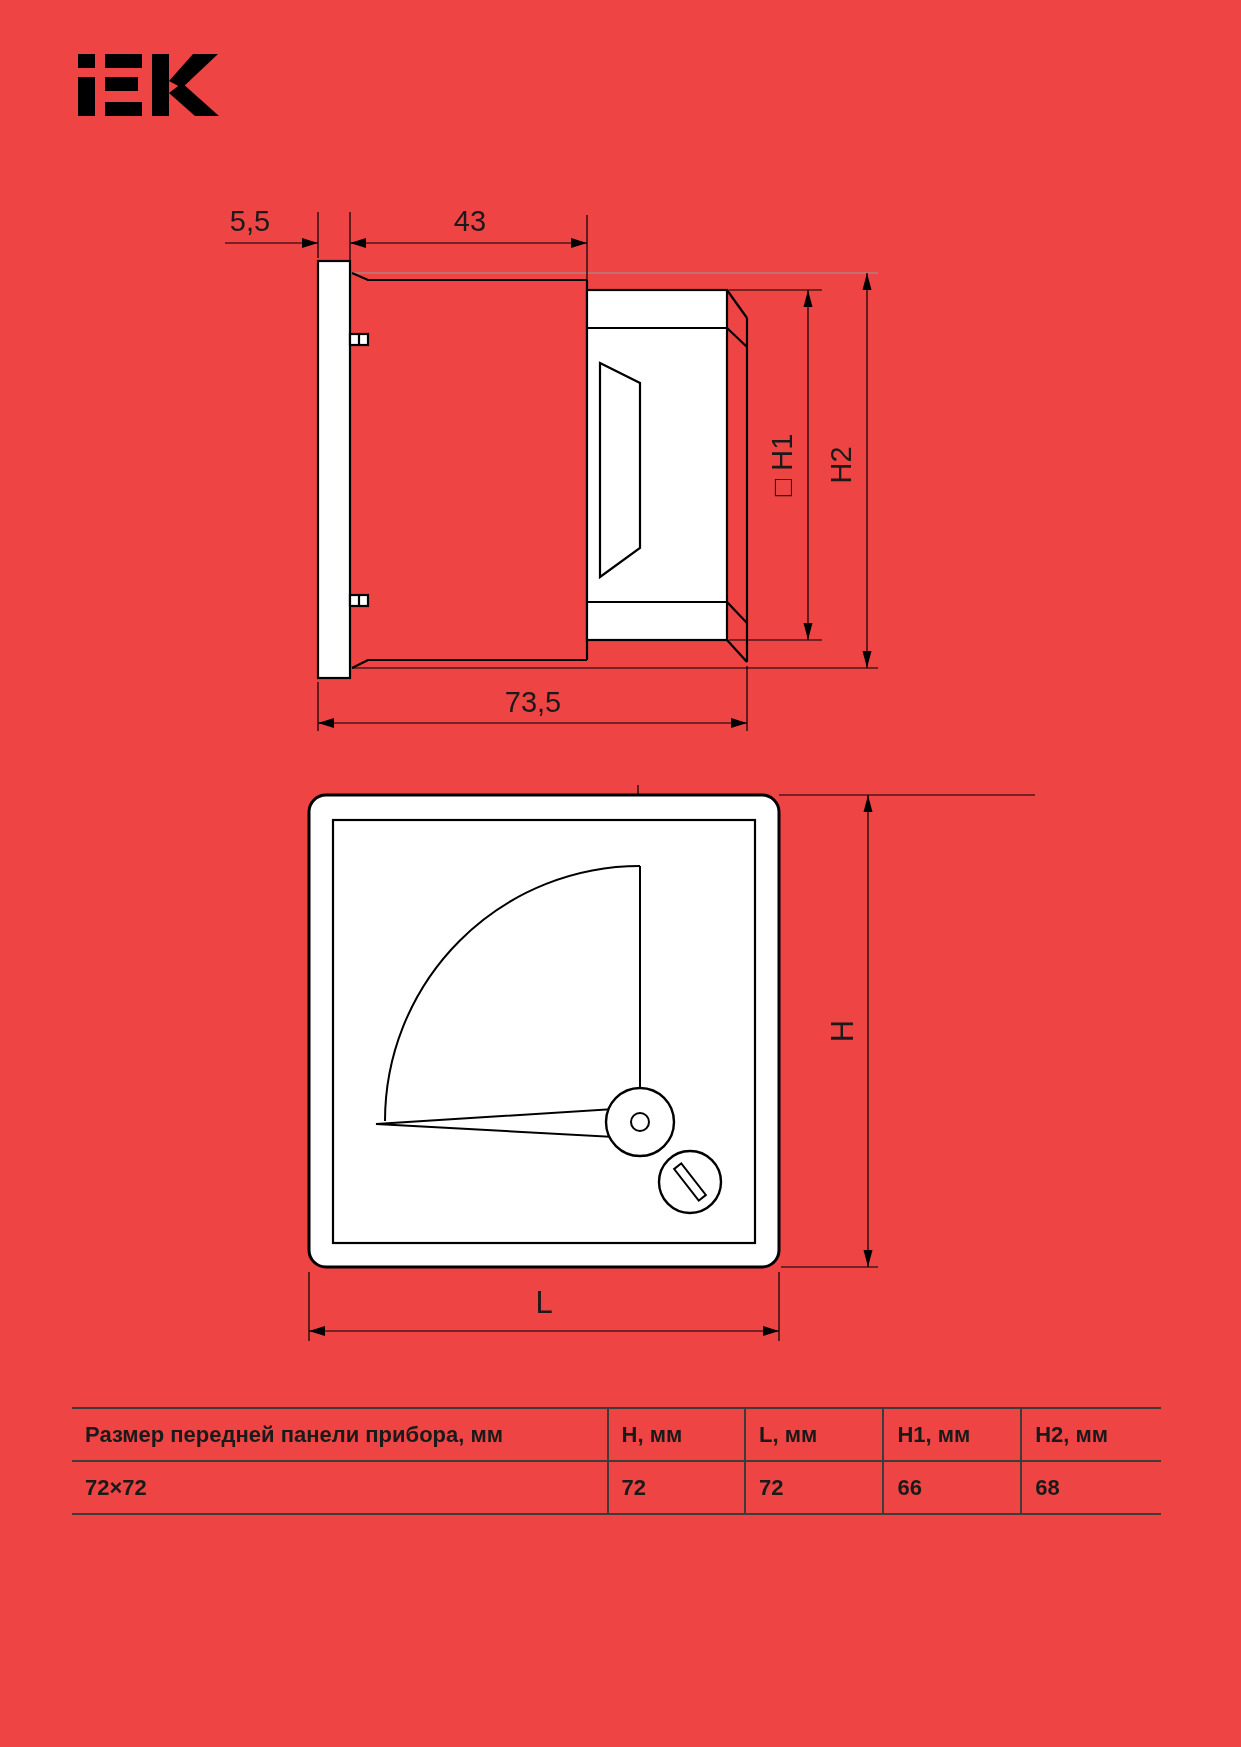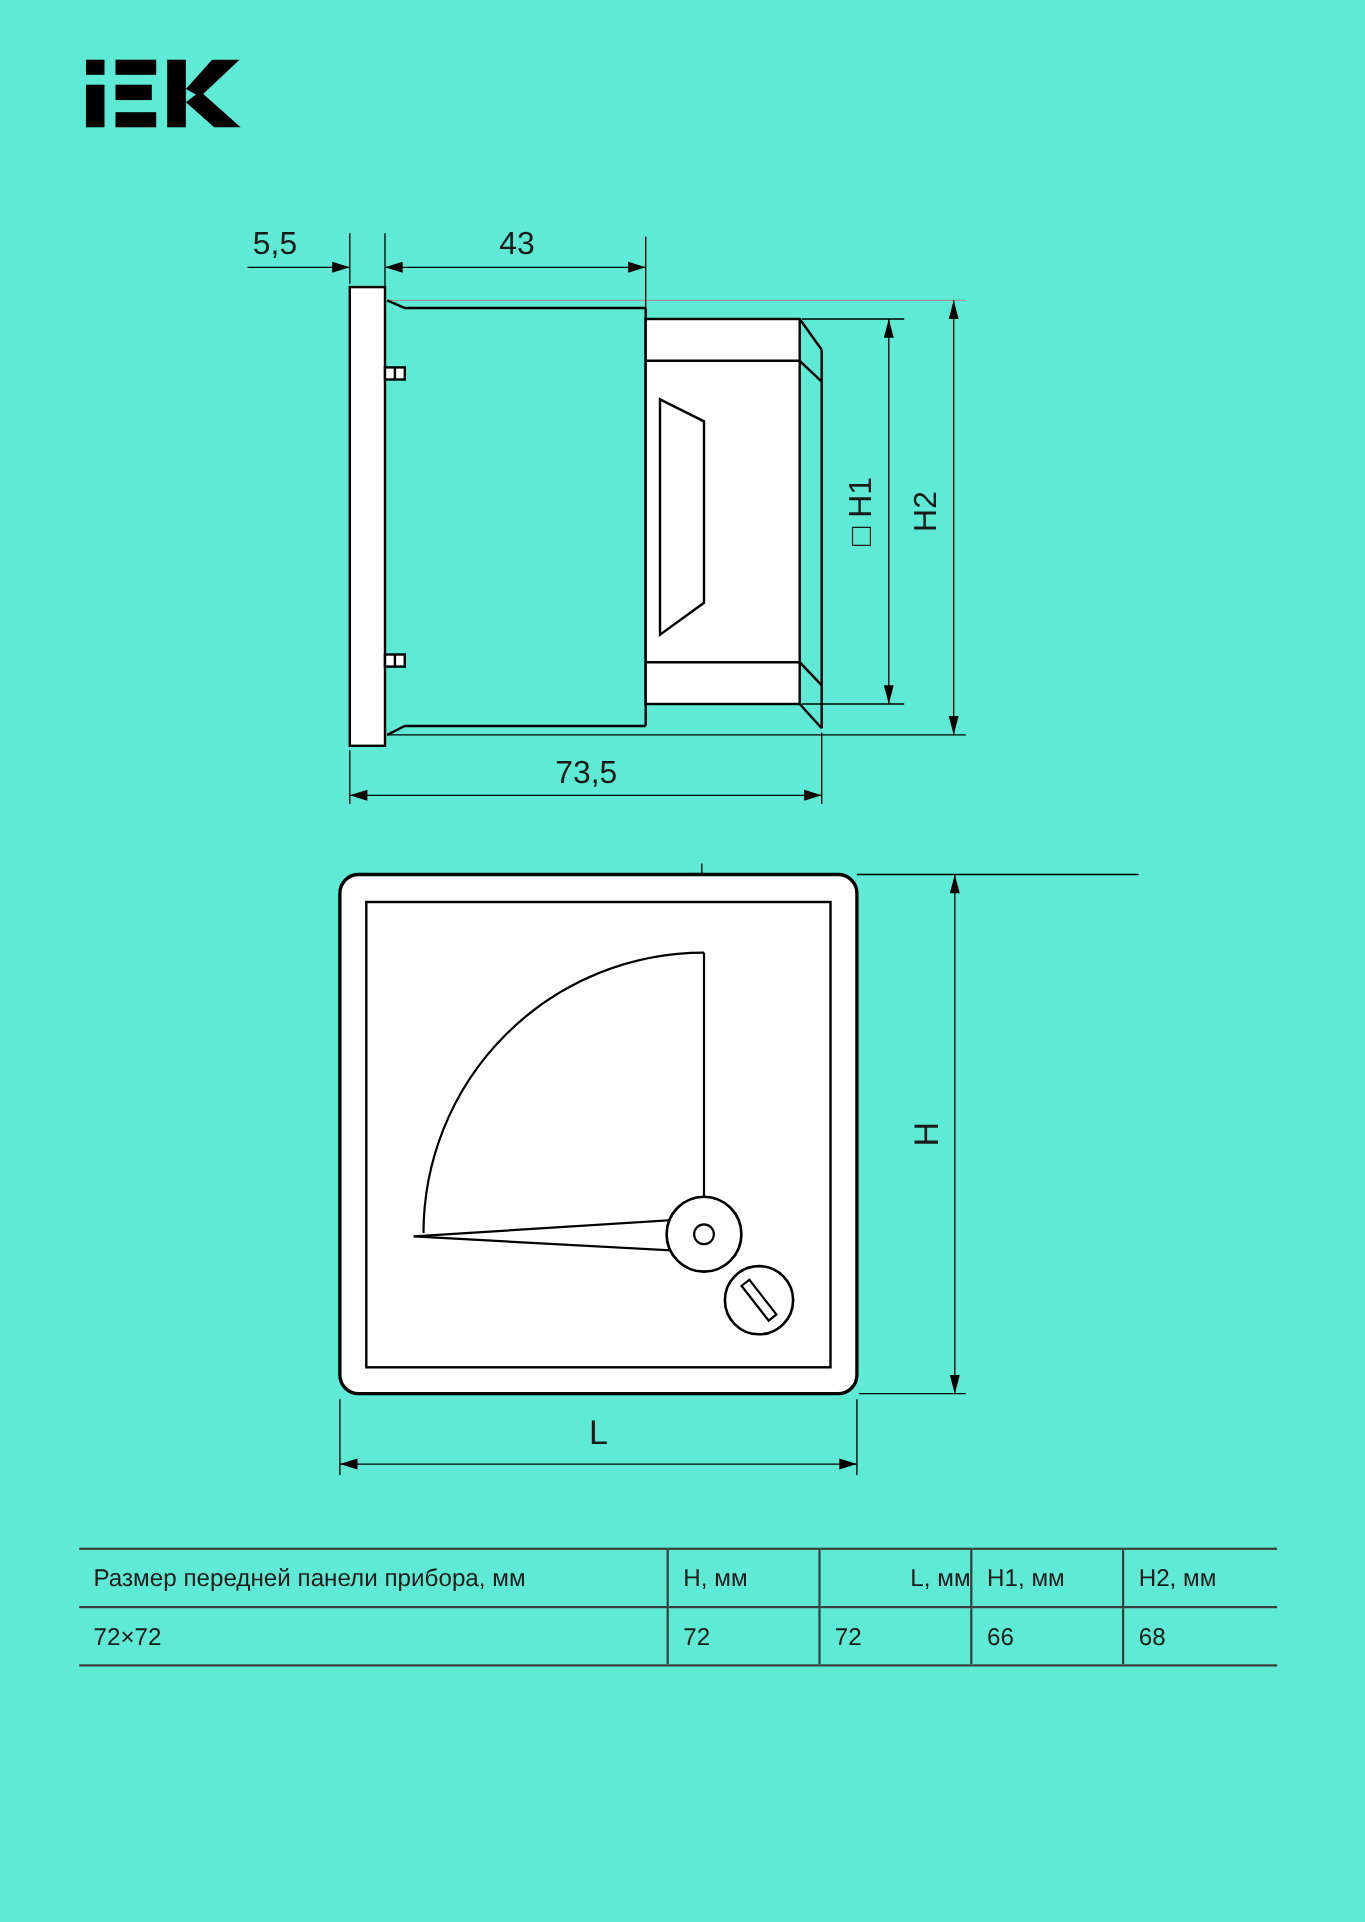--- a/index.html
+++ b/index.html
@@ -1,28 +1,28 @@
 <!DOCTYPE html>
 <html><head>
 <meta charset="utf-8">
 <style>
   html,body{margin:0;padding:0;background:#ffffff;}
-  .page{position:relative;width:1241px;height:1747px;background:#5eead4;overflow:hidden;
+  .page{position:relative;width:1241px;height:1747px;background:#ef4444;overflow:hidden;
         font-family:"Liberation Sans",sans-serif;color:#1a1a1a;}
   .drawing-svg{position:absolute;left:0;top:0;}
   .logo{position:absolute;left:78px;top:54px;}
   
   .dim-table{position:absolute;left:72px;top:1407px;width:1089px;border-collapse:collapse;
              font-size:22px;color:#1a1a1a;}
   .dim-table tr{height:53px;}
   .dim-table td{border-top:2px solid #3c3c3c;border-bottom:2px solid #3c3c3c;
-                padding:0 0 0 13px;vertical-align:middle;font-weight:400;white-space:nowrap;}
+                padding:0 0 0 13px;vertical-align:middle;font-weight:700;white-space:nowrap;}
   .dim-table td+td{border-left:2px solid #3c3c3c;}
   .col-main{width:524px;}
-  .col-h{width:124px;} .col-l{width:125px;text-align:right;} .col-h1{width:124px;margin-left:32px;} .col-h2{width:127px;}
+  .col-h{width:124px;} .col-l{width:125px;} .col-h1{width:124px;margin-left:32px;} .col-h2{width:127px;}
   .caption{position:absolute;left:66px;top:1592px;font-size:30px;color:#111;white-space:pre;}
   svg text{fill:#1a1a1a;font-family:"Liberation Sans",sans-serif;}
 </style>
 </head>
 <body>
 
 <div class="page">
 
   <svg class="logo" width="150" height="62" viewBox="0 0 150 62" aria-label="IEK">
     <g fill="#000000">

